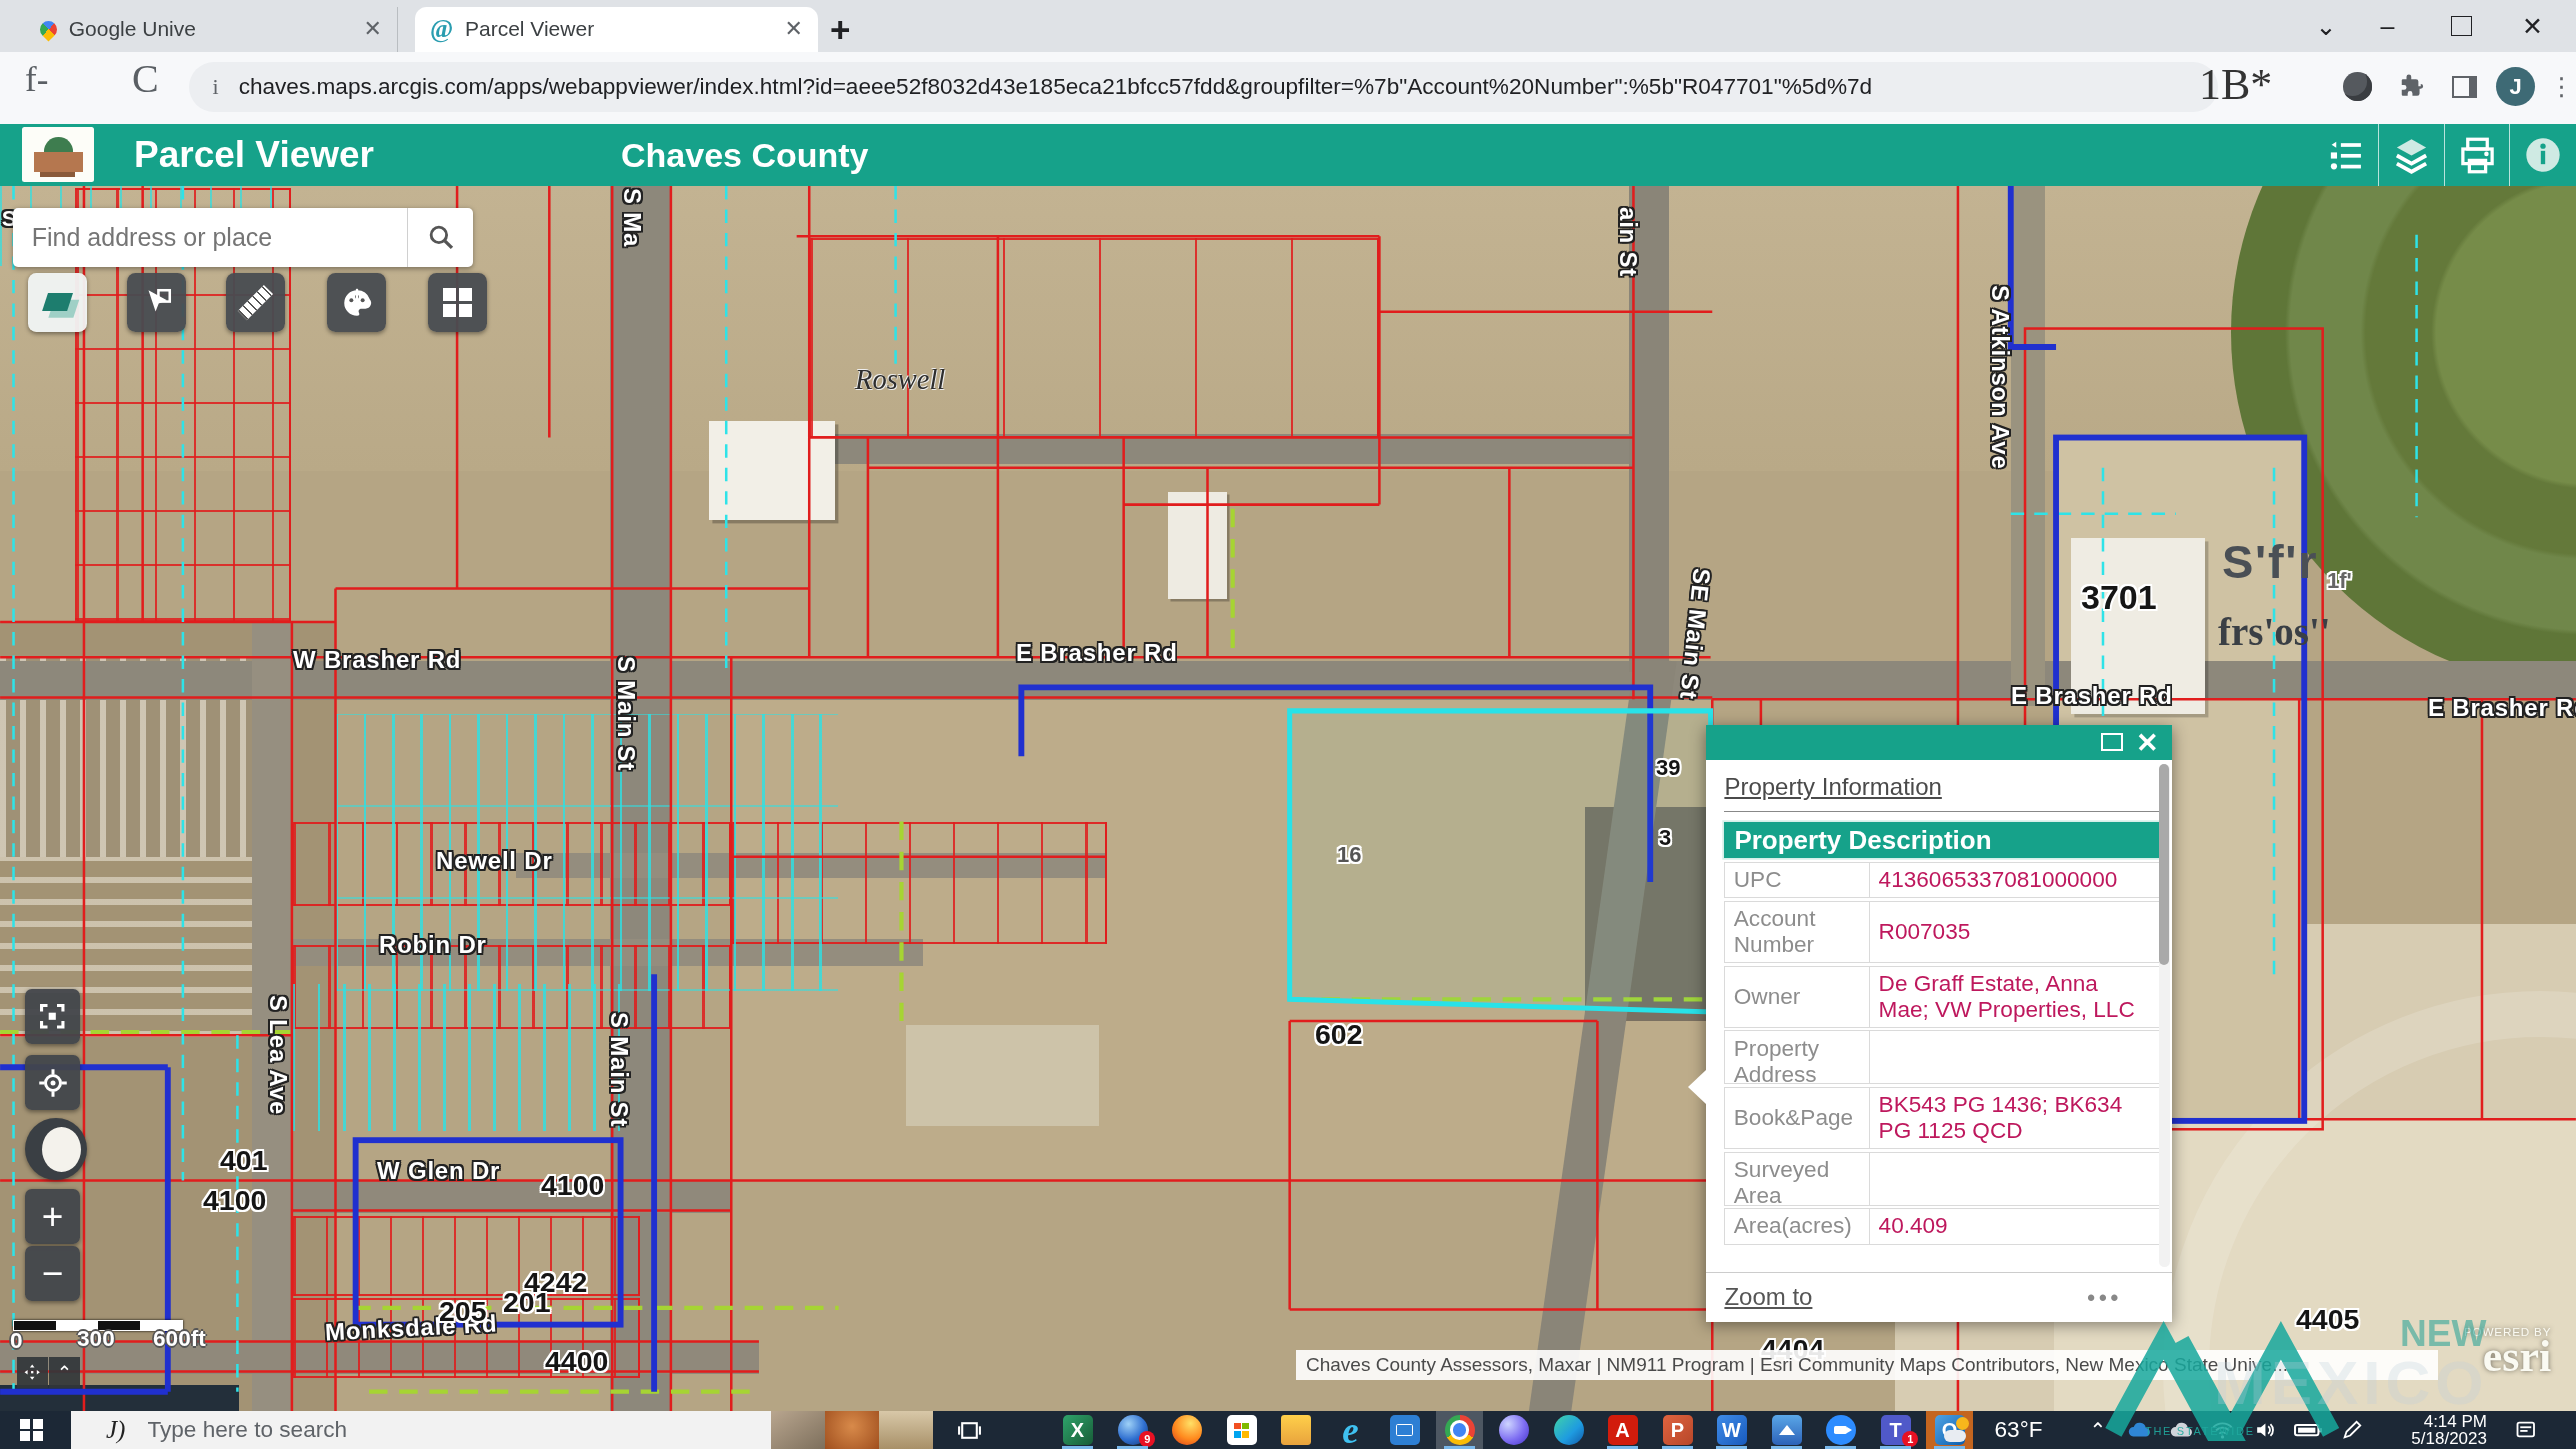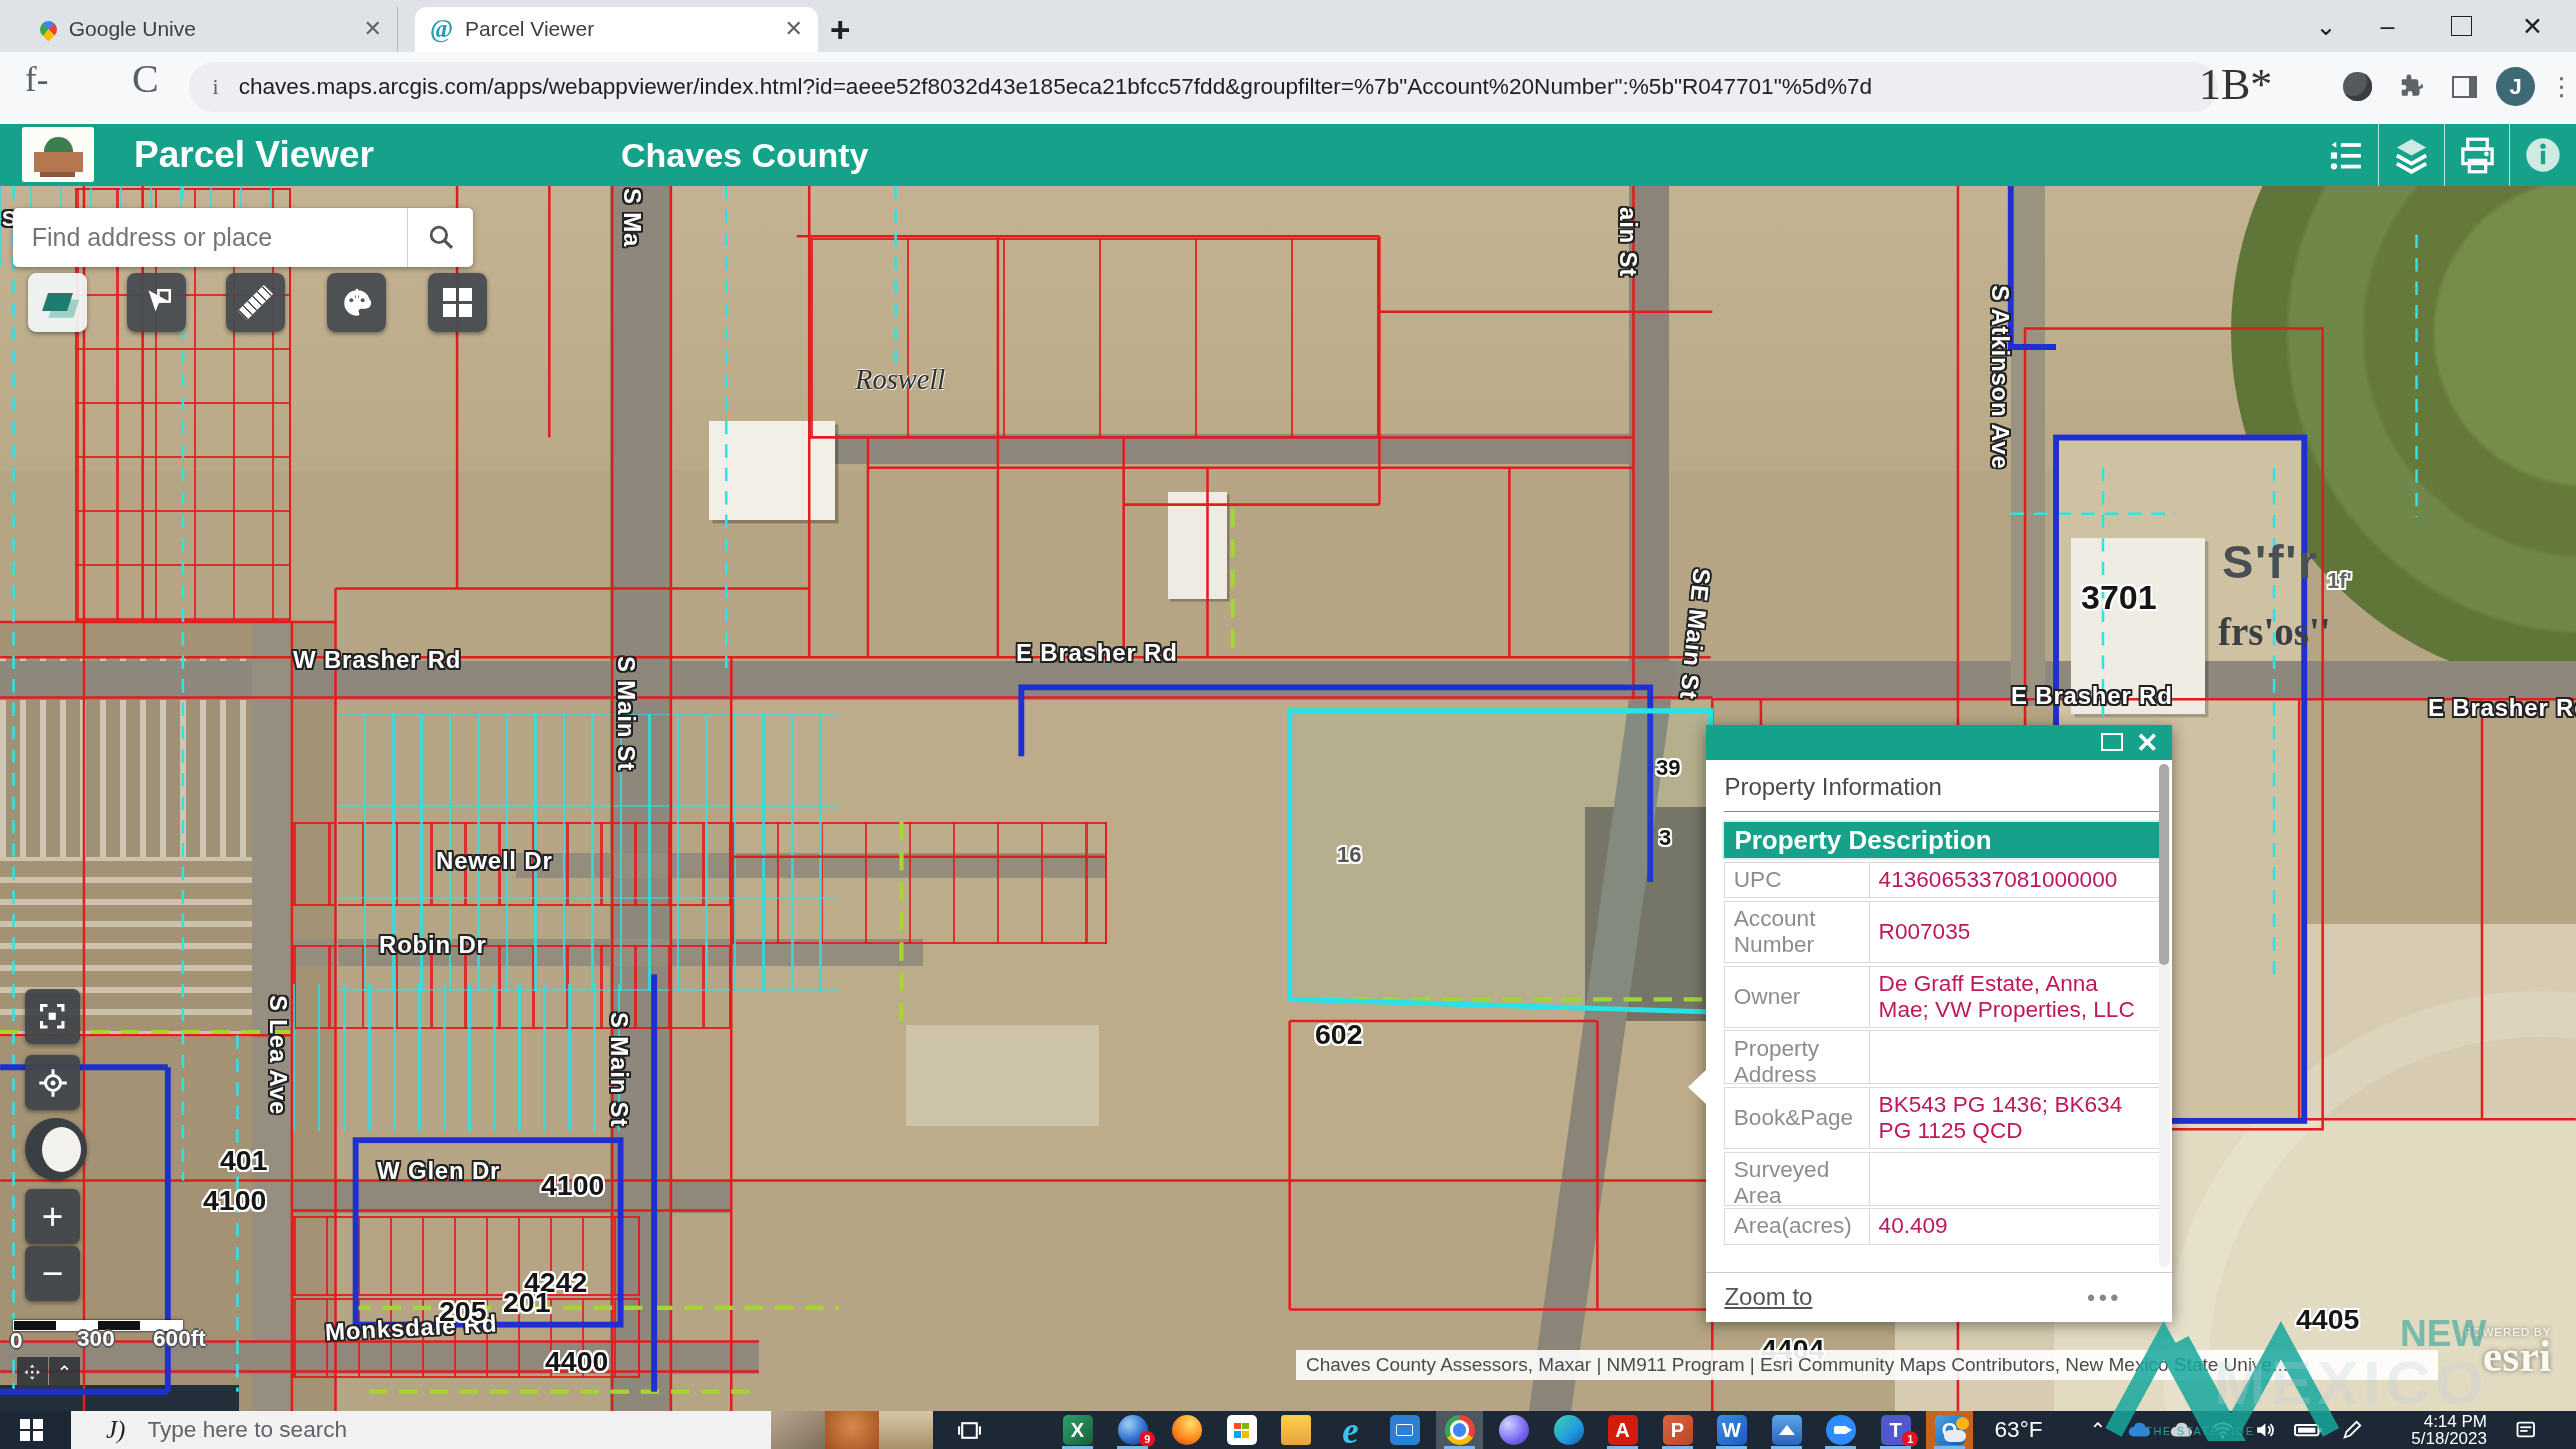--- a/index.html
+++ b/index.html
@@ -85,21 +85,21 @@
 
   
   .popup{position:absolute;left:1706px;top:539px;width:466px;height:597px;background:#fff;
          box-shadow:0 3.4px 15px rgba(0,0,0,.45);}
   .popup .tbar{height:35px;background:#16a28a;position:relative;}
   .popup .maxi{position:absolute;right:49px;top:7.5px;width:22px;height:18.4px;border:2.5px solid #fff;box-sizing:border-box;}
   .popup .clx{position:absolute;right:13.4px;top:1.7px;color:#fff;font-size:27px;font-weight:bold;}
   .popup .anchor{position:absolute;left:-18.4px;top:345px;width:0;height:0;
                  border-top:17px solid transparent;border-bottom:17px solid transparent;border-right:18.4px solid #fff;}
   .pcontent{position:absolute;left:0;top:35px;width:466px;height:510px;overflow:hidden;padding:0 11.7px 0 18.4px;box-sizing:border-box;}
-  .ptitle{font-size:24px;color:#4a4a4a;margin:13.4px 0 10px 0;}
+  .ptitle{font-size:24px;color:#4a4a4a;margin:13.4px 0 10px 0;text-decoration:underline;}
   .phr{border-top:1.7px solid #888;margin:0 0 10px 0;}
   .psec{background:#16a28a;color:#fff;font-weight:bold;font-size:26px;padding:2.5px 10px;margin:3.4px 0;
         box-shadow:0 0 0 1.7px #d6efe9;}
   .prow{display:flex;border:0.8px solid #dadada;margin-bottom:2.5px;}
   .plabel{width:127px;color:#8d8d8d;font-size:22.6px;padding:4.2px 8.4px;border-right:0.8px solid #dadada;flex:none;}
   .pval{flex:1;color:#be185d;font-size:22.6px;padding:4.2px 8.4px;}
   .pscroll{position:absolute;right:1.7px;top:39px;width:11.7px;height:503px;background:#f2f2f2;border-radius:5.9px;}
   .pthumb{position:absolute;left:0.8px;top:0;width:10px;height:201px;background:#a9a9a9;border-radius:5px;}
   .pfoot{position:absolute;left:0;bottom:0;width:466px;height:49px;border-top:0.8px solid #ccc;background:#fff;}
   .zoomto{position:absolute;left:18.4px;top:10px;color:#555;font-size:24px;text-decoration:underline;}

